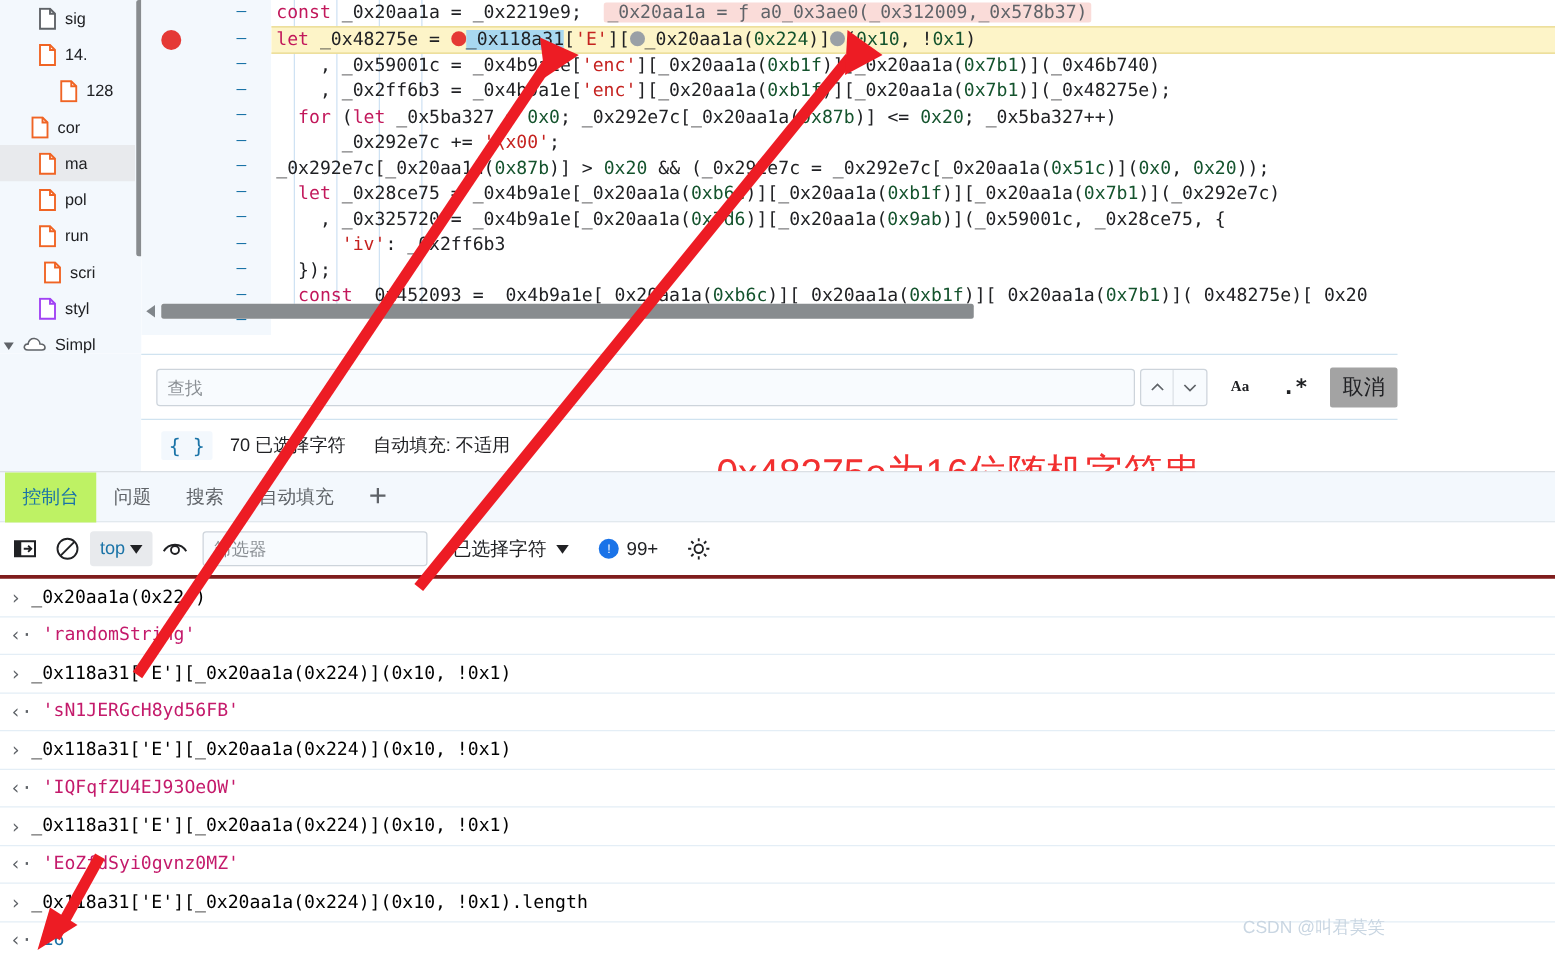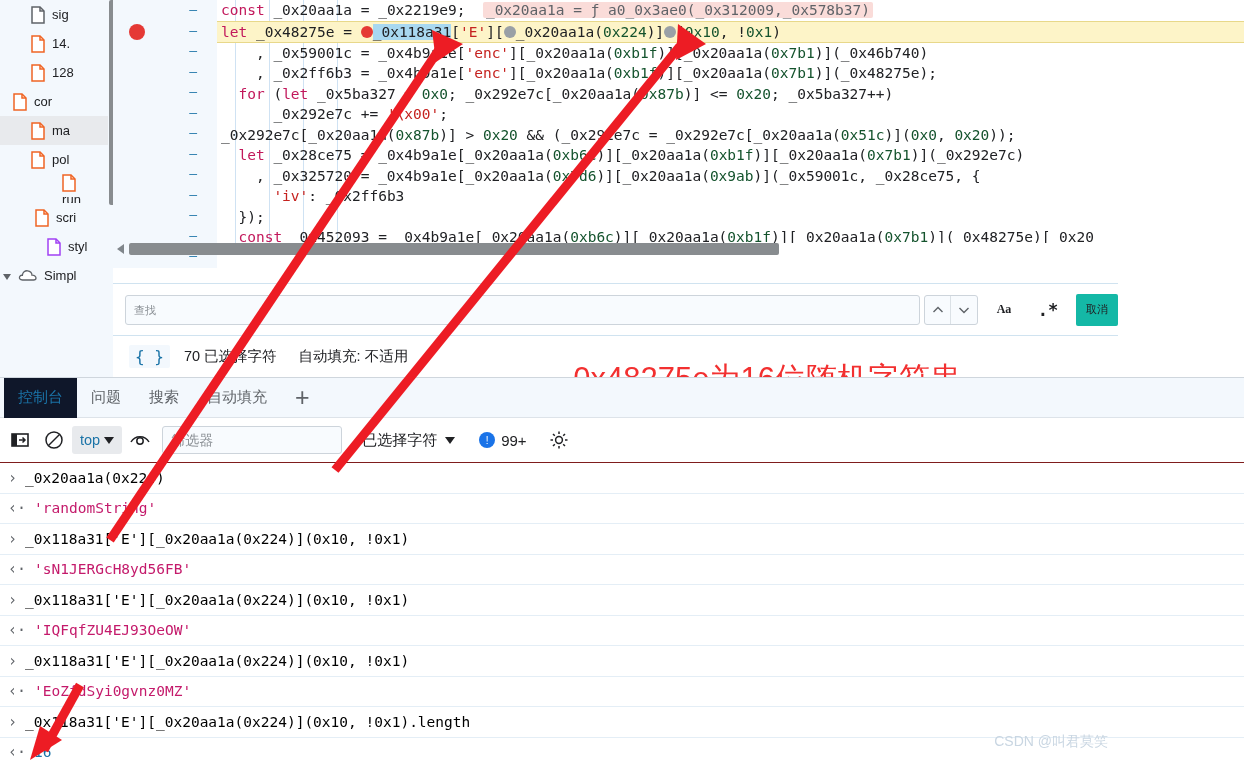--- a/index.html
+++ b/index.html
@@ -123,21 +123,21 @@
   }
 
   
   .findbar {
     position: absolute; left: 113px; top: 283px; right: 0; height: 52px;
     background: #ffffff; border-top: 1px solid #d0e3f0;
     display: flex; align-items: center; padding: 0 0 0 12px;
   }
   .find-input {
     flex: 1; height: 30px; border: 1px solid #cdd4db; border-radius: 3px;
-    background: #f8fbfe; font-size: 11px; color: #202124;
+    background: #f8fbfe; font-size: 14px; color: #202124;
     padding: 0 8px; font-family: "Liberation Sans", sans-serif;
     outline: none;
   }
   .find-input::placeholder { color: #8a8f94; }
   .chev-group {
     display: flex; margin-left: 4px;
     border: 1px solid #cdd4db; border-radius: 3px; overflow: hidden;
     height: 30px; background: #f8fbfe;
   }
   .chev-btn {
@@ -145,21 +145,21 @@
     border-right: 1px solid #dbe1e6;
   }
   .chev-btn:last-child { border-right: none; }
   .find-opt {
     width: 36px; height: 30px; display: flex; align-items: center; justify-content: center;
     font-size: 12px; font-weight: bold; color: #202124; margin-left: 8px;
     font-family: "Liberation Serif", serif;
   }
   .find-opt.regex { font-family: "DejaVu Sans Mono", monospace; font-size: 17px; }
   .find-cancel {
-    height: 32px; background: #14b8a6; color: #202124; font-size: 11px;
+    height: 32px; background: #a3a3a3; color: #202124; font-size: 17px;
     display: flex; align-items: center; padding: 0 10px; margin-left: 10px;
     border-radius: 2px; white-space: nowrap; overflow: hidden;
   }
 
   
   .srcstatus {
     position: absolute; left: 113px; top: 335px; right: 0; height: 42px;
     background: #ffffff; border-top: 1px solid #d0e3f0;
     display: flex; align-items: center; padding-left: 16px;
     font-size: 14.5px; color: #202124;
@@ -188,26 +188,26 @@
     background: #ffffff; border-top: 1px solid #cfd6dd;
   }
   .console-tabs {
     height: 40px; display: flex; align-items: center; padding-left: 4px;
     border-bottom: 1px solid #dde3e9; background: #f3f8fd;
   }
   .ctab {
     height: 40px; padding: 0 14px; display: flex; align-items: center;
     font-size: 15px; color: #5f6368; white-space: nowrap;
   }
-  .ctab.active { background: #0f172a; color: #1a73a7; text-align: center; }
+  .ctab.active { background: #bef264; color: #1a73a7; text-align: center; }
   .ctab-plus { font-size: 25px; color: #5f6368; padding: 0 14px; line-height: 1; }
 
   .console-toolbar {
     height: 45px; display: flex; align-items: center; padding-left: 4px;
-    border-bottom: 1px solid #7f1d1d; background: #ffffff; gap: 2px;
+    border-bottom: 3px solid #7f1d1d; background: #ffffff; gap: 2px;
   }
   .tb-btn {
     width: 32px; height: 32px; display: flex; align-items: center; justify-content: center;
   }
   .ctx-pill {
     display: flex; align-items: center; gap: 4px; height: 28px;
     padding: 0 8px; background: #e8eaed; border-radius: 3px;
     font-size: 14.5px; color: #1a73a7;
   }
   .caret-down {
@@ -278,75 +278,75 @@
         </div>
         <div class="tree-row" style="padding-left: 30px;">
           <span class="ico">
             <svg width="16" height="18" viewBox="0 0 16 18">
               <path d="M2 1 H10 L14 5 V17 H2 Z" fill="#fff" stroke="#f06424" stroke-width="1.5"></path>
               <path d="M10 1 L10 5 L14 5" fill="none" stroke="#f06424" stroke-width="1.5"></path>
             </svg>
           </span>
           <span class="tree-label">14.</span>
         </div>
+        <div class="tree-row" style="padding-left: 47px;">
+          <span class="ico">
+            <svg width="16" height="18" viewBox="0 0 16 18">
+              <path d="M2 1 H10 L14 5 V17 H2 Z" fill="#fff" stroke="#f06424" stroke-width="1.5"></path>
+              <path d="M10 1 L10 5 L14 5" fill="none" stroke="#f06424" stroke-width="1.5"></path>
+            </svg>
+          </span>
+          <span class="tree-label">128</span>
+        </div>
+        <div class="tree-row" style="padding-left: 24px;">
+          <span class="ico">
+            <svg width="16" height="18" viewBox="0 0 16 18">
+              <path d="M2 1 H10 L14 5 V17 H2 Z" fill="#fff" stroke="#f06424" stroke-width="1.5"></path>
+              <path d="M10 1 L10 5 L14 5" fill="none" stroke="#f06424" stroke-width="1.5"></path>
+            </svg>
+          </span>
+          <span class="tree-label">cor</span>
+        </div>
+        <div class="tree-row selected" style="padding-left: 30px;">
+          <span class="ico">
+            <svg width="16" height="18" viewBox="0 0 16 18">
+              <path d="M2 1 H10 L14 5 V17 H2 Z" fill="#fff" stroke="#f06424" stroke-width="1.5"></path>
+              <path d="M10 1 L10 5 L14 5" fill="none" stroke="#f06424" stroke-width="1.5"></path>
+            </svg>
+          </span>
+          <span class="tree-label">ma</span>
+        </div>
         <div class="tree-row" style="padding-left: 30px;">
           <span class="ico">
             <svg width="16" height="18" viewBox="0 0 16 18">
               <path d="M2 1 H10 L14 5 V17 H2 Z" fill="#fff" stroke="#f06424" stroke-width="1.5"></path>
               <path d="M10 1 L10 5 L14 5" fill="none" stroke="#f06424" stroke-width="1.5"></path>
             </svg>
           </span>
-          <span class="tree-label">128</span>
-        </div>
-        <div class="tree-row" style="padding-left: 12px;">
-          <span class="ico">
-            <svg width="16" height="18" viewBox="0 0 16 18">
-              <path d="M2 1 H10 L14 5 V17 H2 Z" fill="#fff" stroke="#f06424" stroke-width="1.5"></path>
-              <path d="M10 1 L10 5 L14 5" fill="none" stroke="#f06424" stroke-width="1.5"></path>
-            </svg>
-          </span>
-          <span class="tree-label">cor</span>
-        </div>
-        <div class="tree-row selected" style="padding-left: 30px;">
-          <span class="ico">
-            <svg width="16" height="18" viewBox="0 0 16 18">
-              <path d="M2 1 H10 L14 5 V17 H2 Z" fill="#fff" stroke="#f06424" stroke-width="1.5"></path>
-              <path d="M10 1 L10 5 L14 5" fill="none" stroke="#f06424" stroke-width="1.5"></path>
-            </svg>
-          </span>
-          <span class="tree-label">ma</span>
+          <span class="tree-label">pol</span>
         </div>
         <div class="tree-row" style="padding-left: 30px;">
           <span class="ico">
             <svg width="16" height="18" viewBox="0 0 16 18">
               <path d="M2 1 H10 L14 5 V17 H2 Z" fill="#fff" stroke="#f06424" stroke-width="1.5"></path>
               <path d="M10 1 L10 5 L14 5" fill="none" stroke="#f06424" stroke-width="1.5"></path>
             </svg>
           </span>
-          <span class="tree-label">pol</span>
-        </div>
-        <div class="tree-row" style="padding-left: 30px; flex-direction: column;">
-          <span class="ico">
-            <svg width="16" height="18" viewBox="0 0 16 18">
-              <path d="M2 1 H10 L14 5 V17 H2 Z" fill="#fff" stroke="#f06424" stroke-width="1.5"></path>
-              <path d="M10 1 L10 5 L14 5" fill="none" stroke="#f06424" stroke-width="1.5"></path>
-            </svg>
-          </span>
           <span class="tree-label">run</span>
         </div>
         <div class="tree-row" style="padding-left: 34px;">
           <span class="ico">
             <svg width="16" height="18" viewBox="0 0 16 18">
               <path d="M2 1 H10 L14 5 V17 H2 Z" fill="#fff" stroke="#f06424" stroke-width="1.5"></path>
               <path d="M10 1 L10 5 L14 5" fill="none" stroke="#f06424" stroke-width="1.5"></path>
             </svg>
           </span>
           <span class="tree-label">scri</span>
         </div>
-        <div class="tree-row" style="padding-left: 46px;">
+        <div class="tree-row" style="padding-left: 30px;">
           <span class="ico">
             <svg width="16" height="18" viewBox="0 0 16 18">
               <path d="M2 1 H10 L14 5 V17 H2 Z" fill="#fff" stroke="#a142f4" stroke-width="1.5"></path>
               <path d="M10 1 L10 5 L14 5" fill="none" stroke="#a142f4" stroke-width="1.5"></path>
             </svg>
           </span>
           <span class="tree-label">styl</span>
         </div>
         <div class="tree-row" style="padding-left: 2px;">
           <span class="tri open"></span>

